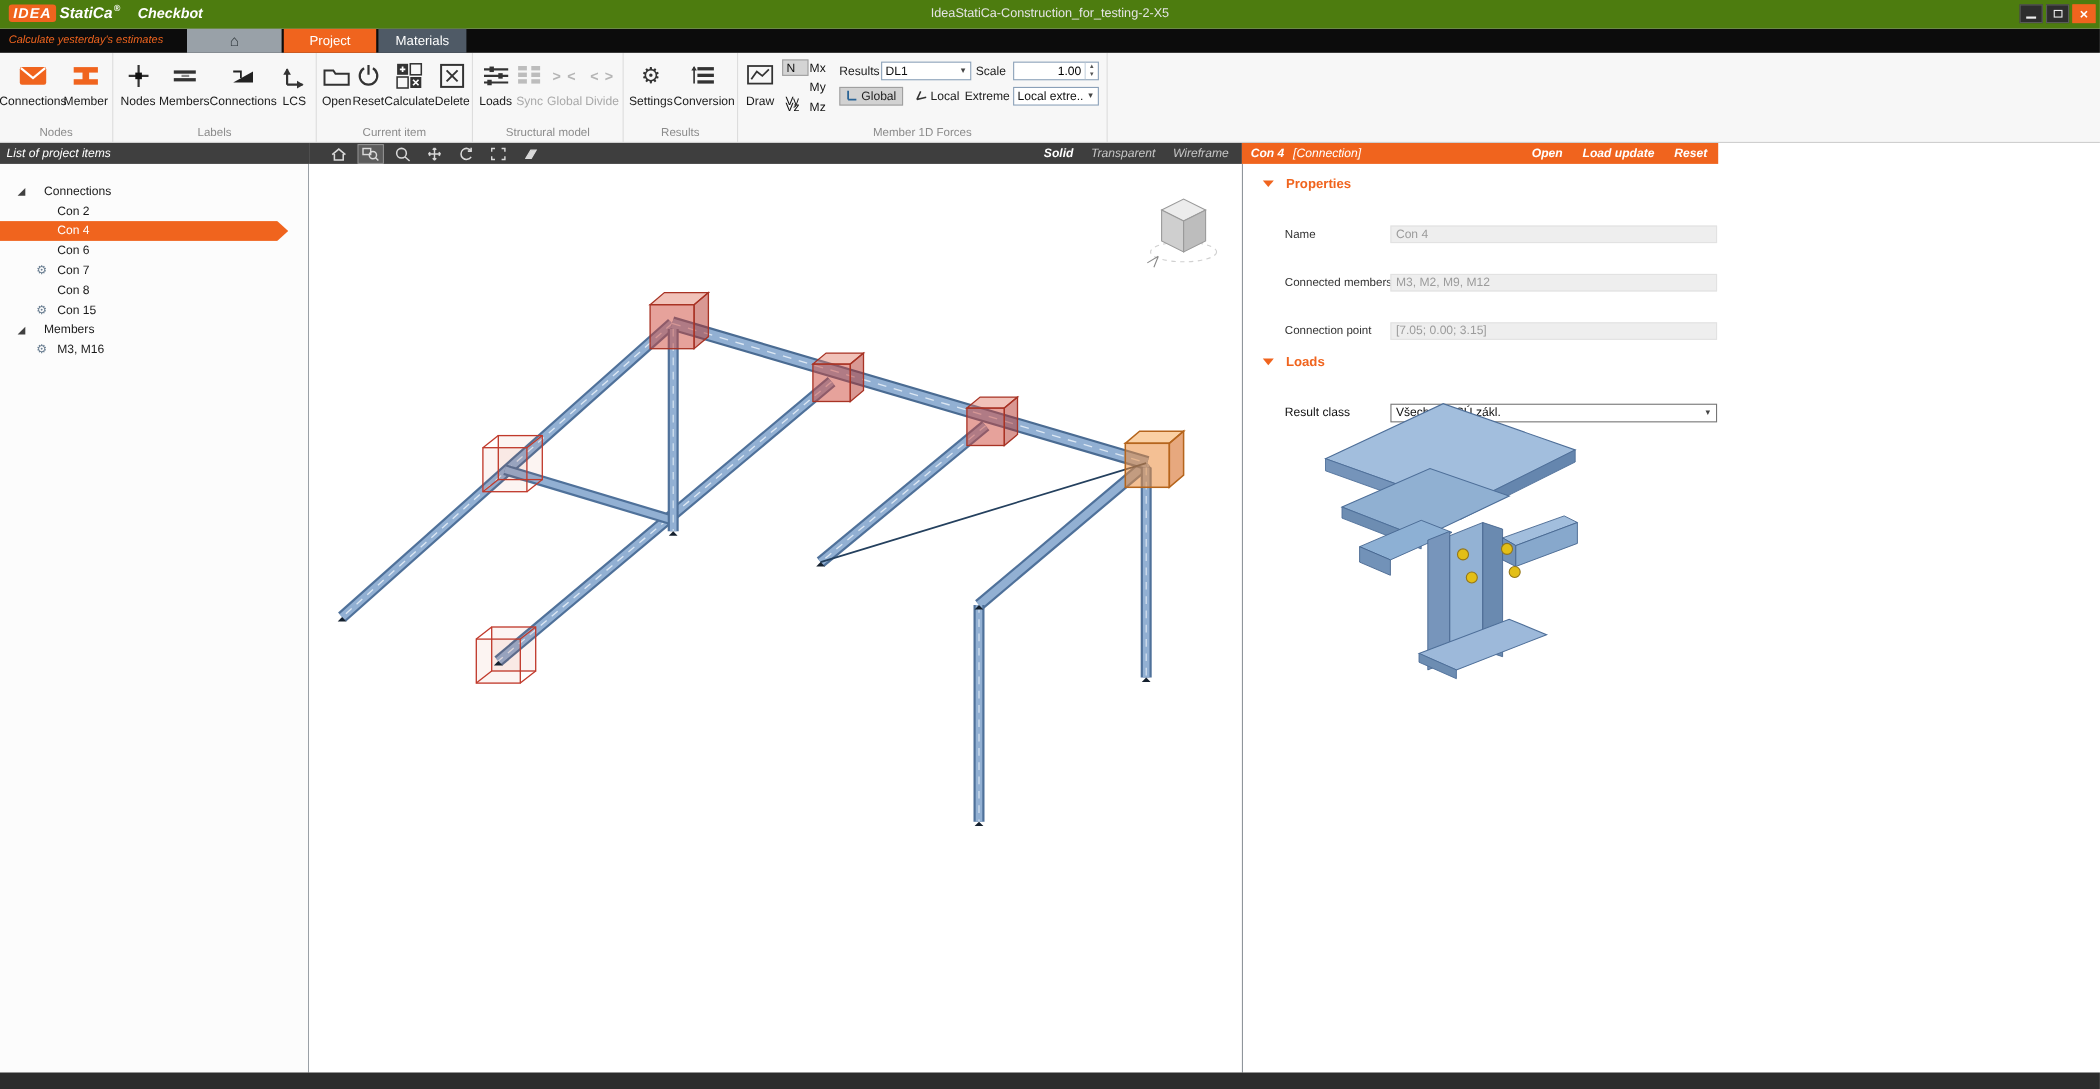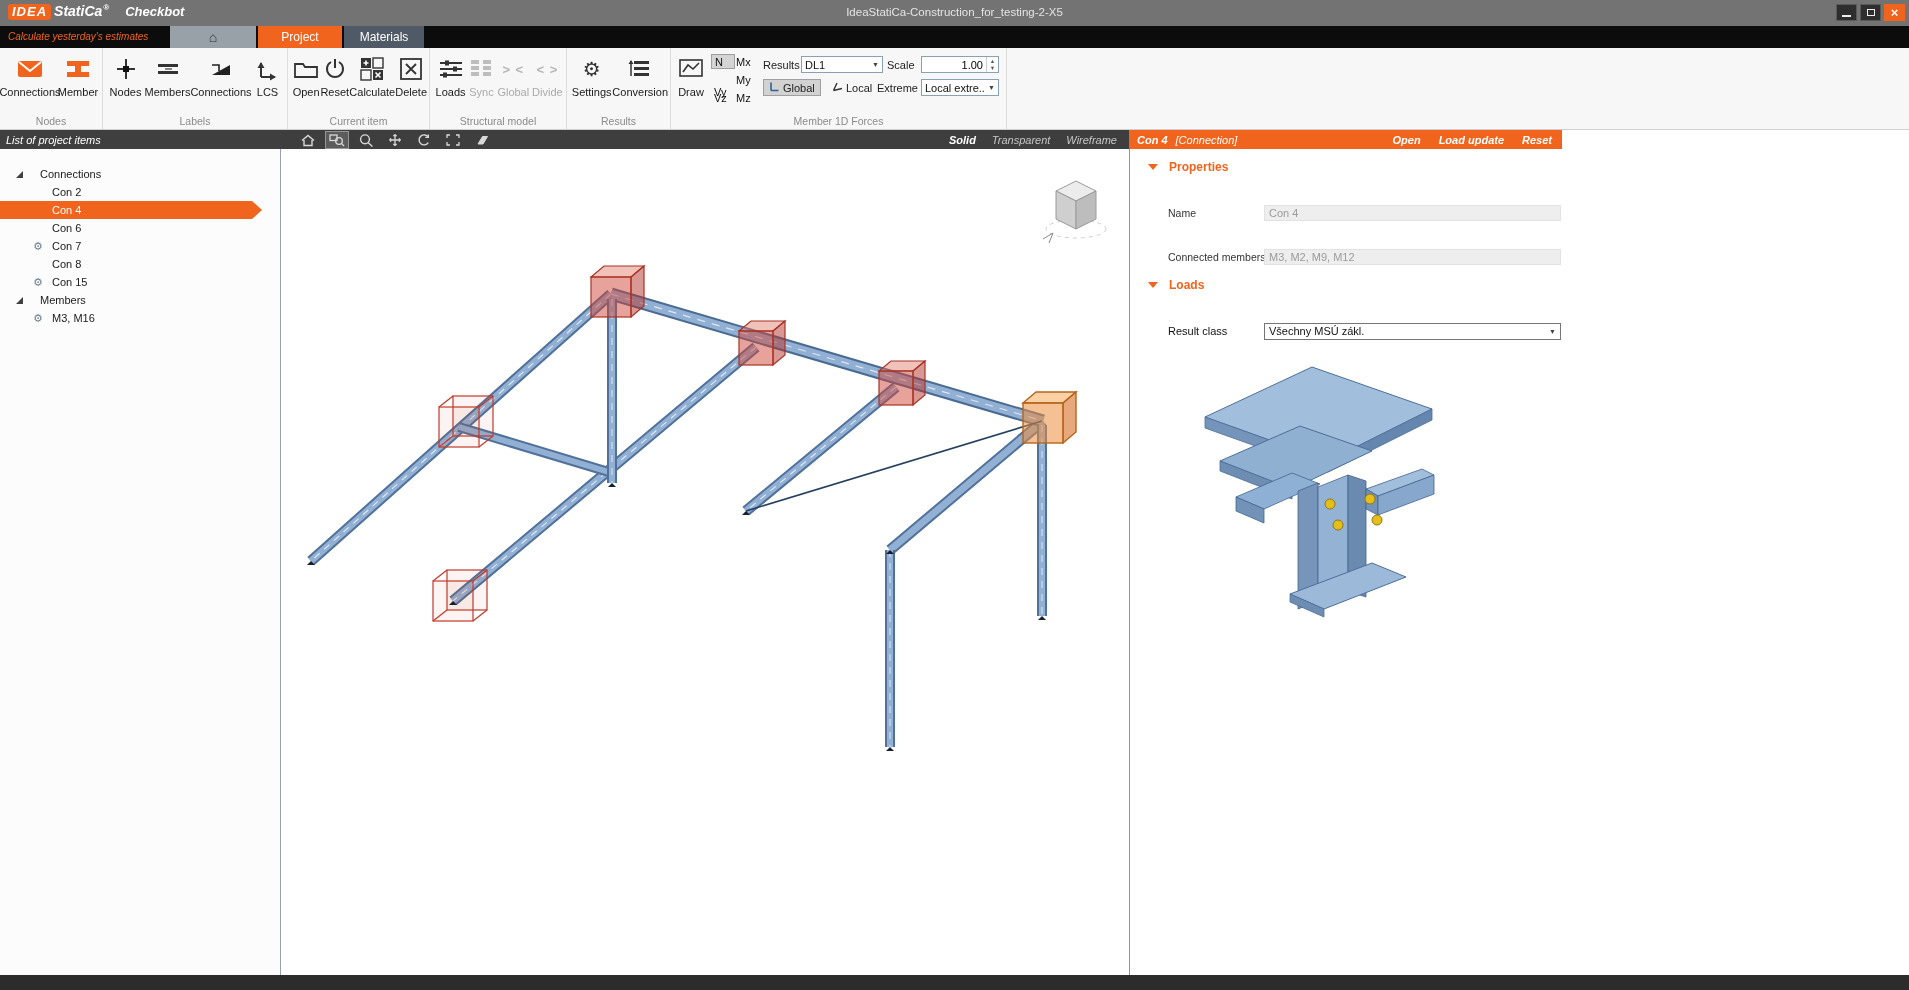--- a/index.html
+++ b/index.html
@@ -1,19 +1,19 @@
 <!DOCTYPE html>
 <html><head>
 <meta charset="utf-8">
 <style>
   * { box-sizing: border-box; margin: 0; padding: 0; }
   html,body { width:1909px; height:990px; overflow:hidden; font-family:"Liberation Sans","DejaVu Sans",sans-serif; background:#fff; }
 
   
-  .titlebar { position:absolute; top:0; left:0; width:1909px; height:26px; background:#737373; z-index:30; }
+  .titlebar { position:absolute; top:0; left:0; width:1909px; height:26px; background:#4d7c0f; z-index:30; }
   .logo { position:absolute; left:8px; top:3px; display:flex; align-items:baseline; color:#fff; font-style:italic; font-weight:bold; }
   .idea-badge { background:#f0641e; color:#fff; padding:0 4px 1px; border-radius:3px; font-size:13px; letter-spacing:1px; font-style:italic; }
   .statica { font-size:14px; margin-left:3px; }
   .reg { font-size:8px; vertical-align:super; margin-left:1px; }
   .appname { margin-left:16px; font-size:13px; color:#fff; }
   .doc-title { position:absolute; left:0; right:0; top:6px; text-align:center; color:#e4e4e4; font-size:11.5px; }
   .winbtns { position:absolute; right:4px; top:4px; display:flex; gap:3px; }
   .wbtn { width:21px; height:17px; display:flex; align-items:center; justify-content:center; color:#fff; background:#2e2e2e; border:1px solid #5a5a5a; font-size:11px; cursor:default; }
   .wbtn.close { background:#f0641e; border-color:#f0641e; font-weight:bold; font-size:13px; }
   .min-glyph { display:block; width:9px; border-bottom:2px solid #eee; margin-top:7px; }
@@ -571,20 +571,24 @@
     <span class="psection-label">Properties</span>
   </div>
   <div class="prow">
     <span class="plabel">Name</span>
     <span class="pvalue">Con 4</span>
   </div>
   <div class="prow">
     <span class="plabel">Connected members</span>
     <span class="pvalue">M3, M2, M9, M12</span>
   </div>
+  <div class="prow">
+    <span class="plabel">Connection point</span>
+    <span class="pvalue">[7.05; 0.00; 3.15]</span>
+  </div>
 
   <div class="psection">
     <span class="ptri"></span>
     <span class="psection-label">Loads</span>
   </div>
   <div class="prow">
     <span class="plabel dark">Result class</span>
     <span class="pdrop">
       <span>Všechny MSÚ zákl.</span>
       <span class="dd-arrow">▼</span>

